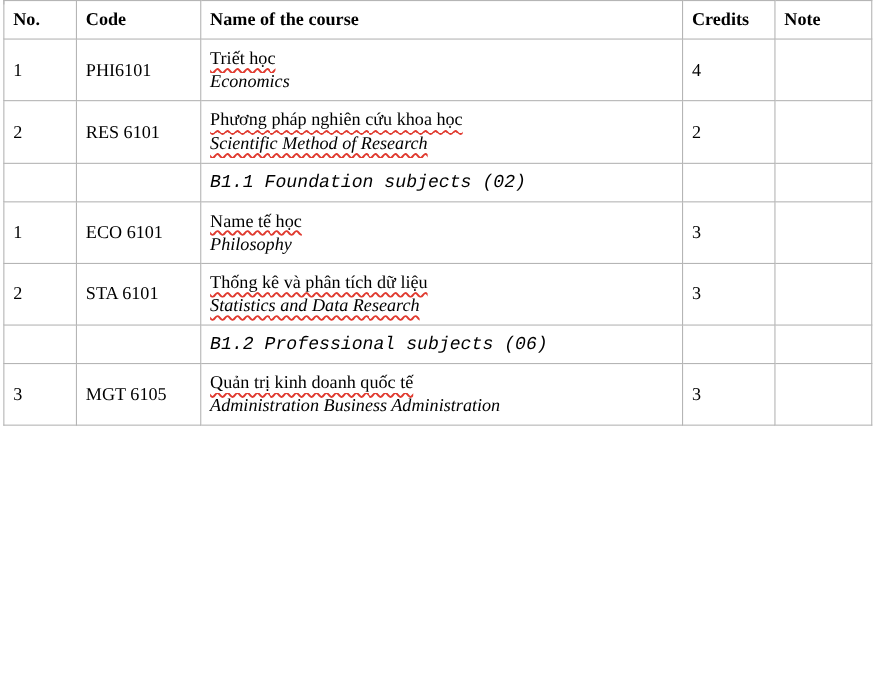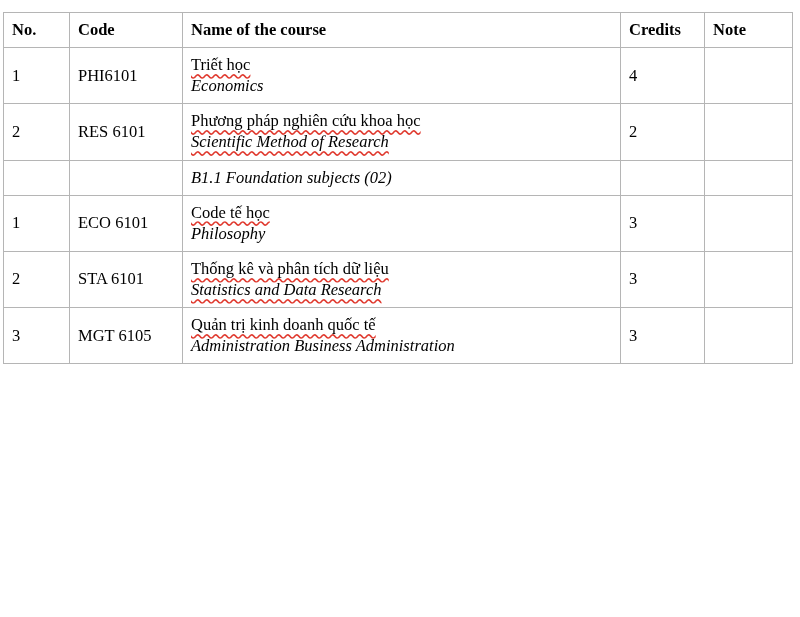--- a/index.html
+++ b/index.html
@@ -17,21 +17,21 @@
   .page {
     position: relative;
     width: 800px;
     height: 617px;
     box-sizing: border-box;
   }
   table.course-table {
     border-collapse: collapse;
     width: 790px;
     margin-left: 3px;
-    margin-top: 12px;
+    margin-top: 0;
     table-layout: fixed;
   }
   table.course-table td,
   table.course-table th {
     border: 1px solid #b5b5b5;
     padding: 6px 8px 7px 8px;
     vertical-align: middle;
     font-size: 16.5px;
     line-height: 1.28;
     text-align: left;
@@ -56,20 +56,21 @@
   }
   .section-plain td {
     font-weight: normal;
     padding-top: 12px;
     padding-bottom: 13px;
   }
   .section-italic td {
     font-style: italic;
     padding-top: 12px;
     padding-bottom: 13px;
+    font-family: Liberation Mono, monospace;
   }
   .course-row td {
     padding-top: 5px;
     padding-bottom: 6px;
   }
   .vn {
     display: block;
     text-decoration: underline;
     text-decoration-color: #000;
     text-underline-offset: 2px;
@@ -149,38 +150,45 @@
         <td></td>
         <td>B1.1 Foundation subjects (02)</td>
         <td></td>
         <td></td>
       </tr>
 
       <tr class="course-row">
         <td>1</td>
         <td>ECO 6101</td>
         <td>
-          <span class="vn spell">Code tế học</span>
+          <span class="vn spell">Name tế học</span>
           <span class="en">Philosophy</span>
         </td>
         <td>3</td>
         <td></td>
       </tr>
 
       <tr class="course-row">
         <td>2</td>
         <td>STA 6101</td>
         <td>
           <span class="vn spell">Thống kê và phân tích dữ liệu</span>
           <span class="en spell">Statistics and Data Research</span>
         </td>
         <td>3</td>
         <td></td>
       </tr>
 
+      <tr class="section-italic">
+        <td></td>
+        <td></td>
+        <td>B1.2 Professional subjects (06)</td>
+        <td></td>
+        <td></td>
+      </tr>
 
       <tr class="course-row">
         <td>3</td>
         <td>MGT 6105</td>
         <td>
           <span class="vn spell">Quản trị kinh doanh quốc tế</span>
           <span class="en">Administration Business Administration</span>
         </td>
         <td>3</td>
         <td></td>

